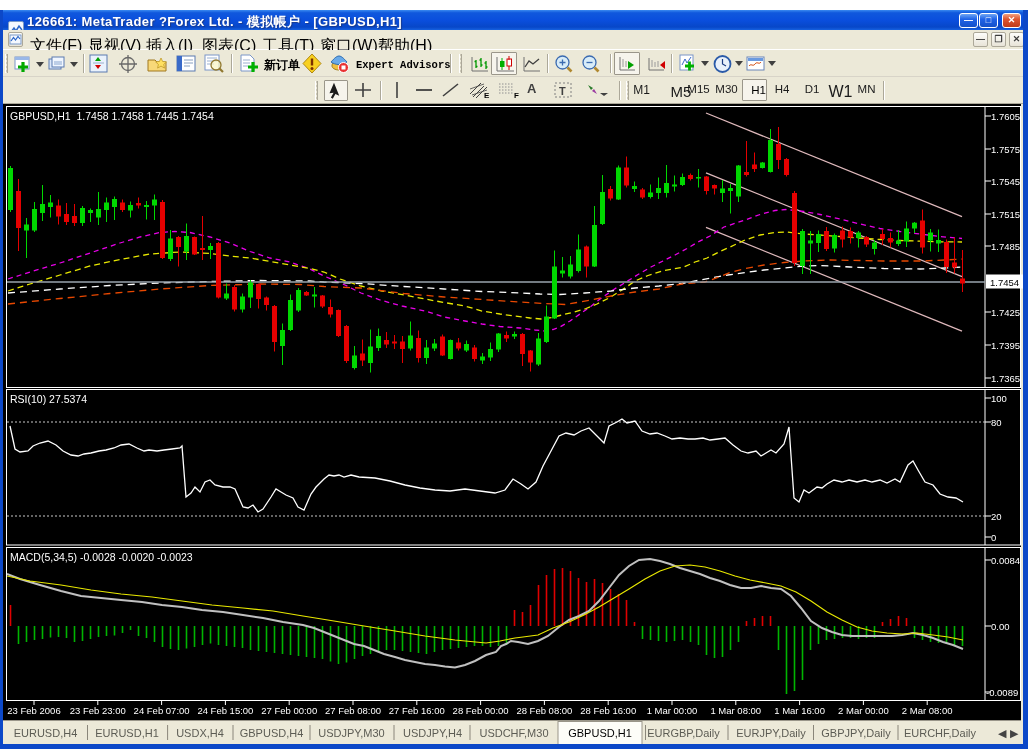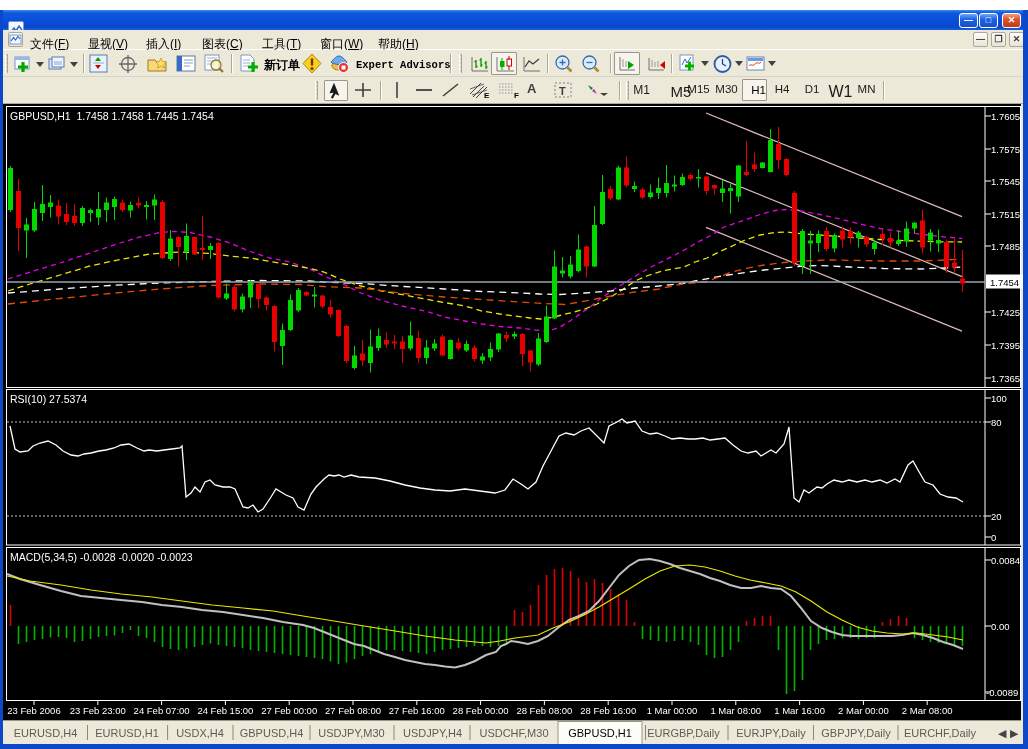--- a/index.html
+++ b/index.html
@@ -5,21 +5,21 @@
 #win{position:absolute;left:0;top:0;width:1028px;height:749px}
 #tbar{position:absolute;left:0;top:10px;width:1028px;height:20px;background:linear-gradient(180deg,#3a8af0 0%,#1058dd 14%,#0a4edd 52%,#0747c8 85%,#1661e0 100%);}
 #tbar .ttl{position:absolute;left:27px;top:3px;color:#fff;font-size:13px;font-weight:bold;letter-spacing:.4px;text-shadow:1px 1px 1px #1a3a8a;white-space:nowrap}
 .tico{position:absolute;left:8px;top:11px;width:16px;height:16px;background:#f4f8ff;border:1px solid #7a9ac8;border-radius:2px}
 .tico svg{position:absolute;left:1px;top:1px}
 .wbtn{position:absolute;top:2.5px;width:19px;height:15px;border:1px solid #fff;border-radius:3px;color:#fff;font-size:9px;font-weight:bold;text-align:center;line-height:13px}
 #bmin{right:50px;background:linear-gradient(180deg,#6ea5f5,#1f63e8 40%,#1450c8)}
 #bmax{right:30px;background:linear-gradient(180deg,#6ea5f5,#1f63e8 40%,#1450c8)}
 #bcls{right:7px;background:linear-gradient(180deg,#f0a080,#dd5530 40%,#c03a18)}
 #menu{position:absolute;left:0;top:30px;width:1028px;height:20px;background:#ece9d8;border-bottom:1px solid #fff}
-#menu .mi{position:absolute;top:6px;font-size:12px;color:#000}
+#menu .mi{position:absolute;top:6px;font-size:16px;color:#000}
 .mdib{position:absolute;top:2px;width:15px;height:15px;background:linear-gradient(180deg,#fdfdfa,#e8e4d8);border:1px solid #aca899;border-radius:2px;color:#3a3a3a;font-size:9px;text-align:center;line-height:13px;font-weight:bold}
 #tb1{position:absolute;left:0;top:50px;width:1028px;height:27px;background:#ece9d8;border-bottom:1px solid #d8d4c8}
 #tb2{position:absolute;left:0;top:77px;width:1028px;height:27px;background:#ece9d8;border-bottom:1px solid #aca899}
 .grip{position:absolute;top:4px;width:3px;height:19px;border-left:1px solid #fff;border-right:1px solid #aca899;background:repeating-linear-gradient(180deg,#cdc9b8 0 2px,#ece9d8 2px 4px)}
 .sep{position:absolute;top:4px;width:2px;height:19px;border-left:1px solid #aca899;border-right:1px solid #fff}
 .tbn{position:absolute;top:3px;height:21px;color:#000;font-size:11px}
 .pressed{background:#f6f4ec;border:1px solid #9a968a;border-radius:1px}
 #chart{position:absolute;left:0;top:104px;width:1028px;height:645px}
 .sc{font-size:9.5px;fill:#fff;font-family:"Liberation Sans",sans-serif}
 .tm{font-size:9.5px;fill:#fff;font-family:"Liberation Sans",sans-serif}
@@ -29,20 +29,21 @@
 #lbord{position:absolute;left:0;top:10px;width:3px;height:739px;background:#0c48c8}
 #rbord{position:absolute;right:0;top:10px;width:5px;height:739px;background:#0c48c8}
 </style></head><body>
 <div id="win">
 <div id="tbar">
  <div class="tico">
         <svg width="14" height="14">
           <polyline points="1,9 4,5 6,8 9,3 12,7" fill="none" stroke="#2a66c8" stroke-width="1.5"></polyline>
         </svg>
       </div>
+ <div class="ttl">126661: MetaTrader ?Forex Ltd. - 模拟帳户 - [GBPUSD,H1]</div>
  <div class="wbtn" id="bmin">—</div>
       <div class="wbtn" id="bmax">□</div>
       <div class="wbtn" id="bcls">✕</div>
 </div>
 <div id="menu">
  <div class="mdib" style="left:8px">
         <svg width="13" height="13" style="position:absolute;left:0;top:0">
           <rect x="1" y="2" width="11" height="9" fill="#f4f8ff" stroke="#7a9ac8" stroke-width="1"></rect>
           <polyline points="2,8 4.5,4.5 6.5,7 9,3.5 11,6" fill="none" stroke="#2a66c8" stroke-width="1.2"></polyline>
         </svg>

